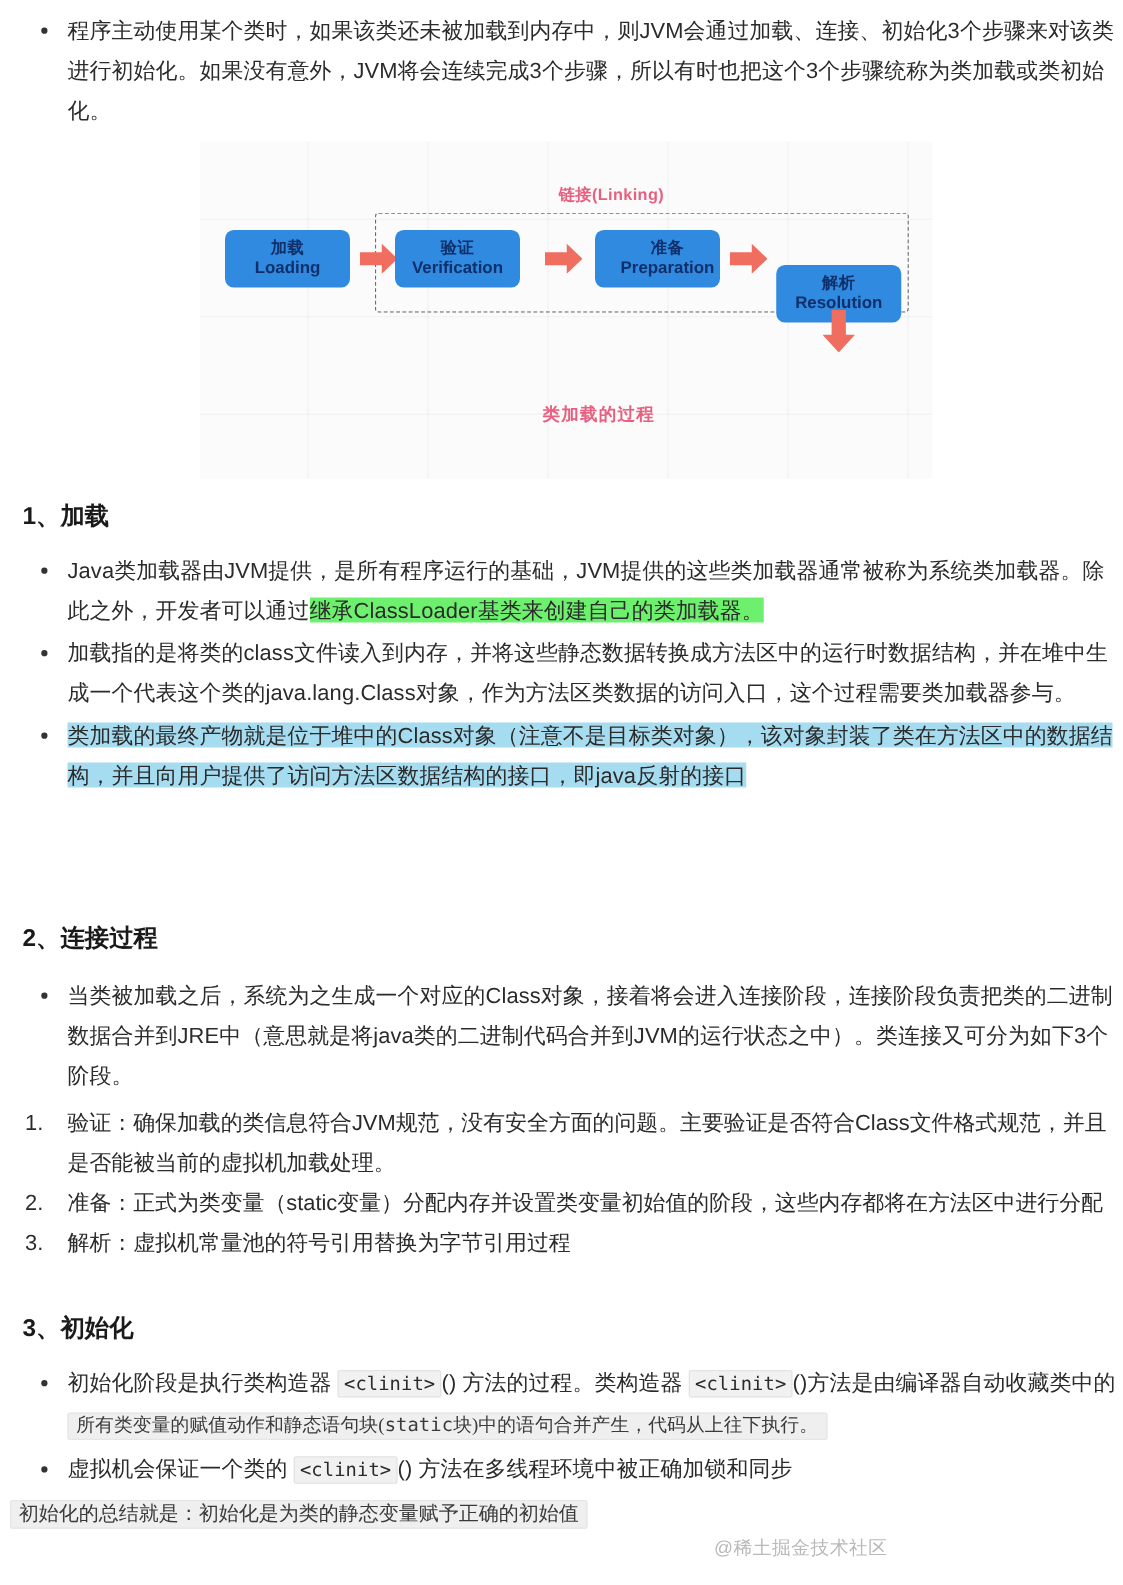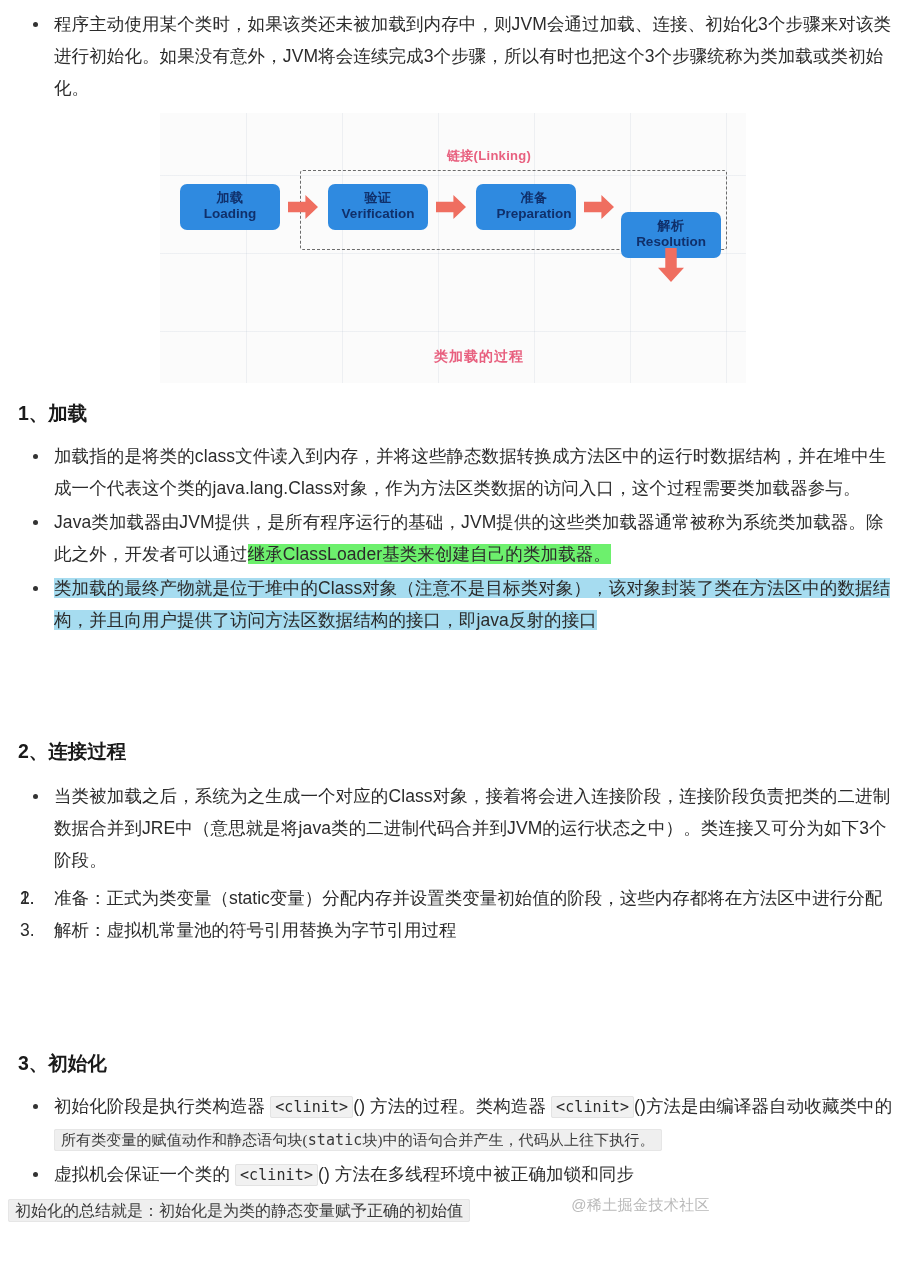--- a/index.html
+++ b/index.html
@@ -176,20 +176,21 @@
     font-weight: bold;
     letter-spacing: 1px;
   }
 
   .watermark {
     position: absolute;
     right: 16px;
     font-size: 15px;
     color: #b9b9b9;
     letter-spacing: 0.4px;
+    margin-top: 33px;
   }
 </style>
 </head>
 <body>
 
 <div class="page">
 
   <div style="position:absolute;left:0;top:8px;width:898px;">
     <ul class="bullets">
       <li class="bullet">程序主动使用某个类时，如果该类还未被加载到内存中，则JVM会通过加载、连接、初始化3个步骤来对该类进行初始化。如果没有意外，JVM将会连续完成3个步骤，所以有时也把这个3个步骤统称为类加载或类初始化。</li>
@@ -201,61 +202,61 @@
 
     <div class="dashbox" style="left:140px;top:57px;width:425px;height:78px;"></div>
     <div class="linking-label" style="left:287px;top:34px;">链接(Linking)</div>
 
     <div class="node blue" style="left:20px;top:71px;width:100px;height:46px;">
       <span class="cn">加载</span>
       <span class="en">Loading</span>
     </div>
     <div class="arrow-r" style="left:128px;top:82px;"></div>
 
-    <div class="node blue" style="left:168px;top:71px;width:100px;height:46px;">
+    <div class="node blue" style="left:156px;top:71px;width:100px;height:46px;">
       <span class="cn">验证</span>
       <span class="en">Verification</span>
     </div>
     <div class="arrow-r" style="left:276px;top:82px;"></div>
 
     <div class="node blue" style="left:316px;top:71px;width:100px;height:46px;padding-left:16px;">
       <span class="cn">准备</span>
       <span class="en">Preparation</span>
     </div>
     <div class="arrow-r" style="left:424px;top:82px;"></div>
 
     <div class="node blue" style="left:461px;top:71px;width:100px;height:46px;margin-top:28px;">
       <span class="cn">解析</span>
       <span class="en">Resolution</span>
     </div>
 
     <div class="arrow-d" style="left:498px;top:135px;"></div>
 
 
-    <div class="fig-caption" style="left:274px;top:235px;font-family:Liberation Mono, monospace;">类加载的过程</div>
+    <div class="fig-caption" style="left:274px;top:210px;font-family:Liberation Mono, monospace;">类加载的过程</div>
   </div>
 
   <h3 class="section" style="position:absolute;left:14px;top:400px;">1、加载</h3>
 
   <div style="position:absolute;left:0;top:440px;width:898px;">
     <ul class="bullets">
+      <li class="bullet"><span>Java类加载器由JVM提供，是所有程序运行的基础，JVM提供的这些类加载器通常被称为系统类加载器。除此之外，开发者可以通过</span><span class="hl-green">继承ClassLoader基类来创建自己的类加载器。</span></li>
       <li class="bullet">加载指的是将类的class文件读入到内存，并将这些静态数据转换成方法区中的运行时数据结构，并在堆中生成一个代表这个类的java.lang.Class对象，作为方法区类数据的访问入口，这个过程需要类加载器参与。</li>
-      <li class="bullet"><span>Java类加载器由JVM提供，是所有程序运行的基础，JVM提供的这些类加载器通常被称为系统类加载器。除此之外，开发者可以通过</span><span class="hl-green">继承ClassLoader基类来创建自己的类加载器。</span></li>
       <li class="bullet"><span class="hl-blue">类加载的最终产物就是位于堆中的Class对象（注意不是目标类对象），该对象封装了类在方法区中的数据结构，并且向用户提供了访问方法区数据结构的接口，即java反射的接口</span></li>
     </ul>
   </div>
 
   <h3 class="section" style="position:absolute;left:14px;top:738px;">2、连接过程</h3>
 
   <div style="position:absolute;left:0;top:780px;width:898px;">
     <ul class="bullets">
       <li class="bullet">当类被加载之后，系统为之生成一个对应的Class对象，接着将会进入连接阶段，连接阶段负责把类的二进制数据合并到JRE中（意思就是将java类的二进制代码合并到JVM的运行状态之中）。类连接又可分为如下3个阶段。</li>
     </ul>
     <ol style="list-style:none;margin:6px 0 0 0;padding:0;">
-      <li class="num"><span class="marker">1.</span></li>
+      <li class="num"><span class="marker">1.</span><span>验证：确保加载的类信息符合JVM规范，没有安全方面的问题。主要验证是否符合Class文件格式规范，并且是否能被当前的虚拟机加载处理。</span></li>
       <li class="num"><span class="marker">2.</span><span>准备：正式为类变量（static变量）分配内存并设置类变量初始值的阶段，这些内存都将在方法区中进行分配</span></li>
       <li class="num"><span class="marker">3.</span><span>解析：虚拟机常量池的符号引用替换为字节引用过程</span></li>
     </ol>
   </div>
 
   <h3 class="section" style="position:absolute;left:14px;top:1050px;">3、初始化</h3>
 
   <div style="position:absolute;left:0;top:1090px;width:898px;">
     <ul class="bullets">
       <li class="bullet"><span>初始化阶段是执行类构造器</span> <code class="inline">&lt;clinit&gt;</code><span>() 方法的过程。类构造器</span> <code class="inline">&lt;clinit&gt;</code><span>()方法是由编译器自动收藏类中的</span> <code class="cnblock"><span>所有类变量的赋值动作和静态语句块(</span><span class="mono">static</span><span>块)中的语句合并产生，代码从上往下执行。</span></code></li>

